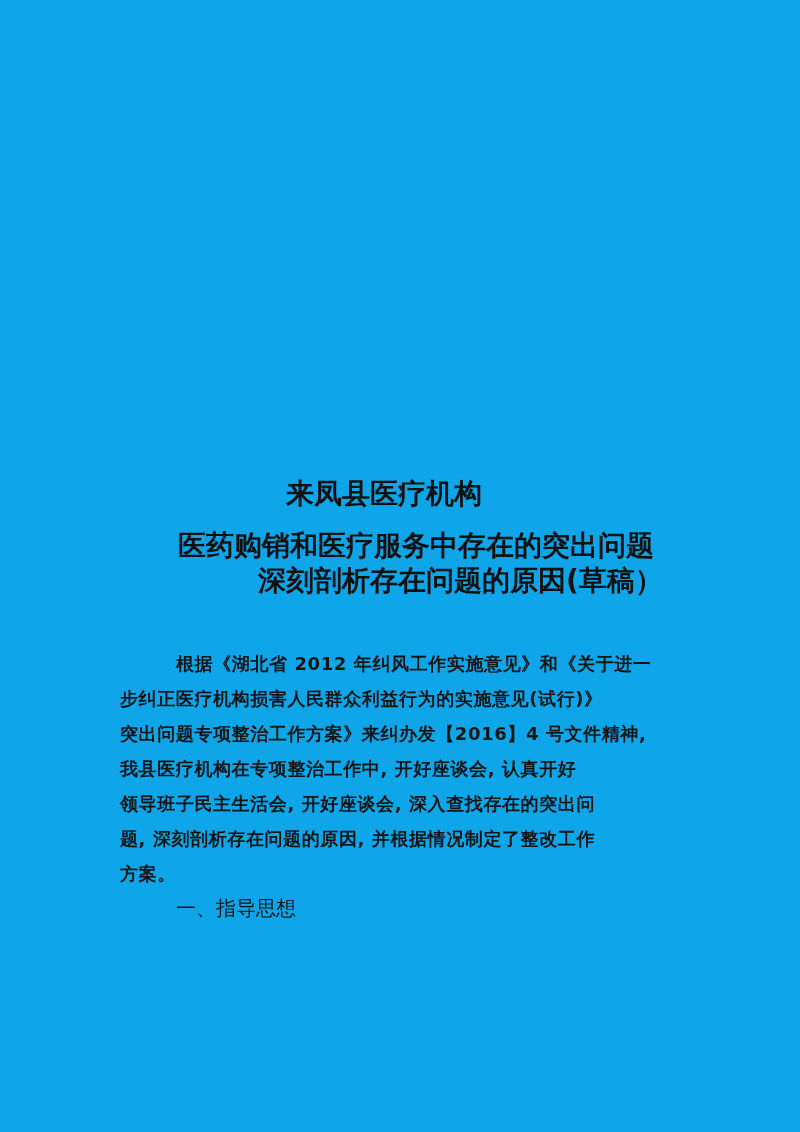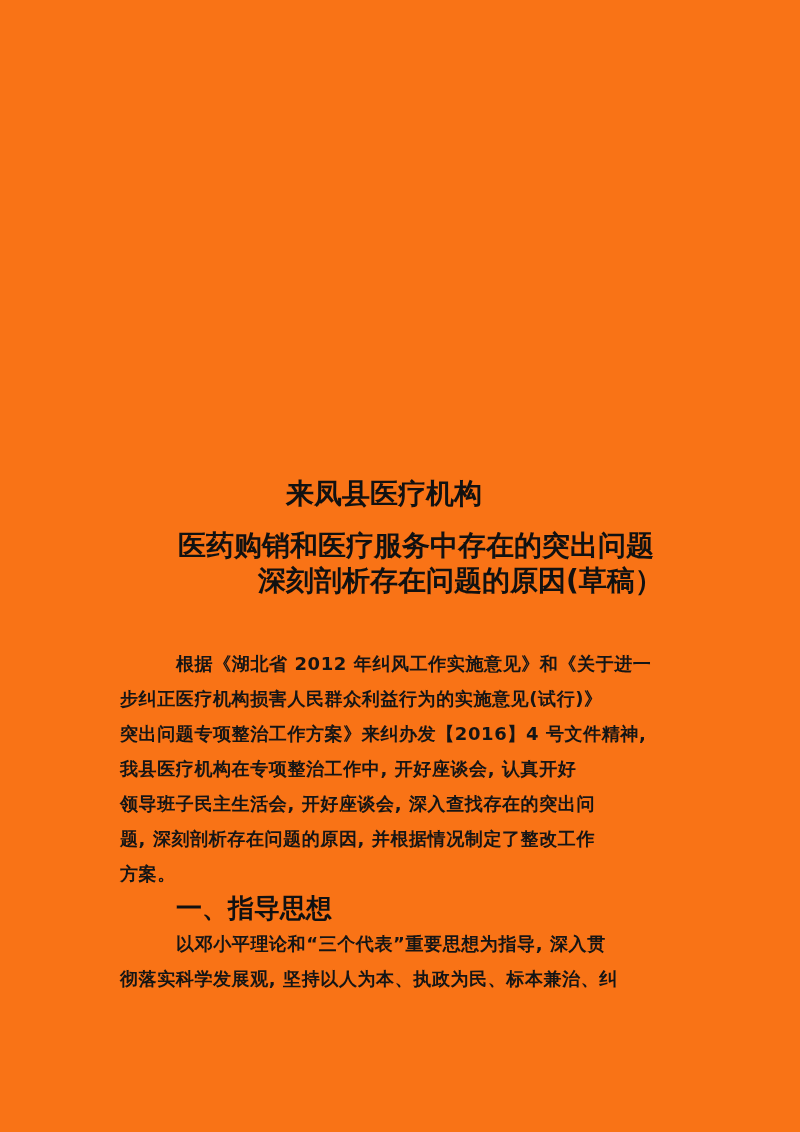--- a/index.html
+++ b/index.html
@@ -13,21 +13,21 @@
       position: relative;
       overflow: hidden;
       font-family: "DejaVu Sans", "Liberation Sans", sans-serif;
       color: #111111;
     }
     .page {
       position: absolute;
       left: 0; top: 0;
       width: 800px;
       height: 1132px;
-      background: #f97316;
+      background: #0ea5e9;
     }
     .title-block {
       position: absolute;
       left: 0;
       top: 474px;
       width: 800px;
     }
     .title-line {
       position: absolute;
       white-space: nowrap;
@@ -57,23 +57,23 @@
       color: #151515;
       font-weight: bold;
     }
     .line {
       display: block;
       white-space: nowrap;
       height: 35px;
     }
     .indent { padding-left: 56px; }
     .heading {
-      font-size: 26px;
+      font-size: 20px;
       line-height: 35px;
-      font-weight: bold;
+      font-weight: normal;
       padding-left: 56px;
       height: 35px;
       white-space: nowrap;
       color: #111;
     }
   </style>
 </head>
 <body>
 
 <div class="page">
@@ -90,19 +90,15 @@
       <span class="line">步纠正医疗机构损害人民群众利益行为的实施意见(试行)》</span>
       <span class="line">突出问题专项整治工作方案》来纠办发【2016】4 号文件精神,</span>
       <span class="line">我县医疗机构在专项整治工作中, 开好座谈会, 认真开好</span>
       <span class="line">领导班子民主生活会, 开好座谈会, 深入查找存在的突出问</span>
       <span class="line">题, 深刻剖析存在问题的原因, 并根据情况制定了整改工作</span>
       <span class="line">方案。</span>
     </div>
 
     <div class="heading">一、指导思想</div>
 
-    <div class="para">
-      <span class="line indent">以邓小平理论和“三个代表”重要思想为指导, 深入贯</span>
-      <span class="line">彻落实科学发展观, 坚持以人为本、执政为民、标本兼治、纠</span>
-    </div>
   </div>
 
 </div>
 
 </body></html>

